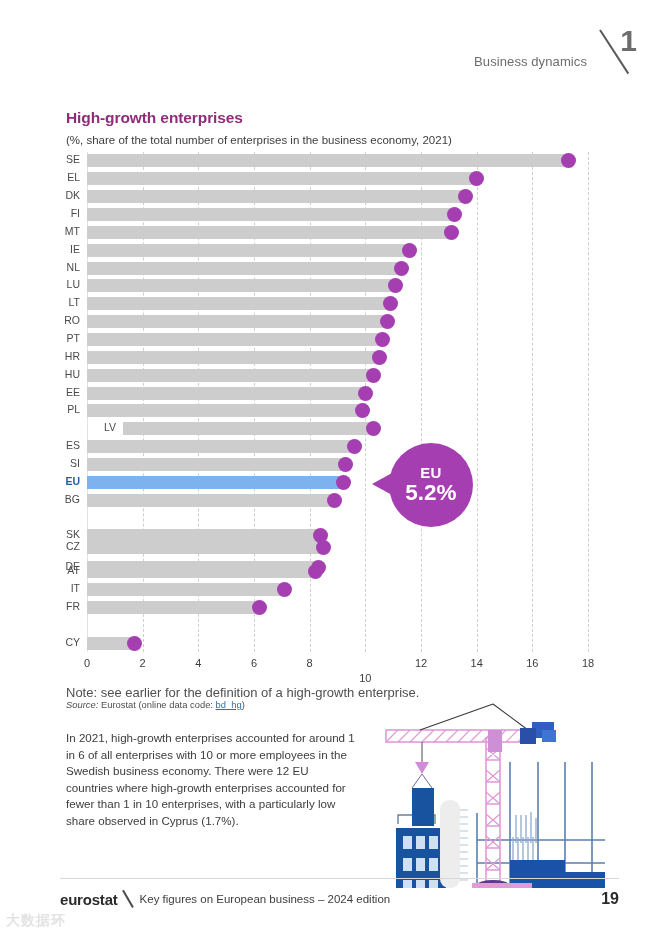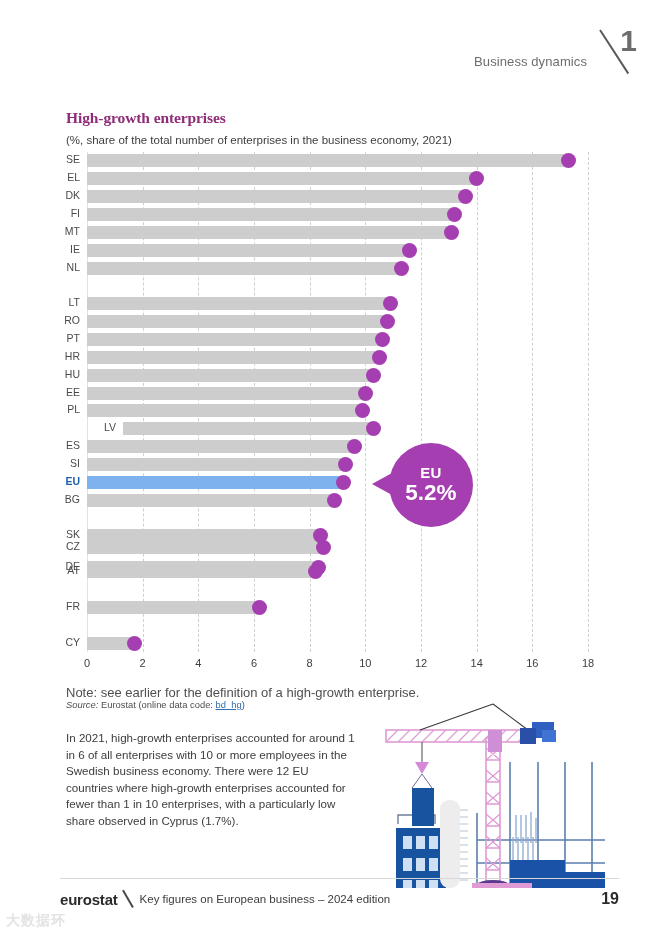--- a/index.html
+++ b/index.html
@@ -15,21 +15,21 @@
 
   
   .header{position:absolute;top:26px;right:26px;height:56px;display:flex;align-items:flex-start;}
   .hdr-title{font-size:13px;color:#6d6d6d;letter-spacing:.1px;margin-top:28px;margin-right:6px;}
   .hdr-mark{position:relative;width:46px;height:52px;}
   .hdr-slash{position:absolute;left:6px;top:4px;width:2.2px;height:52px;background:#5a5a5a;
              transform:rotate(-33deg);transform-origin:top center;}
   .hdr-num{position:absolute;right:2px;top:0px;font-size:30px;font-weight:bold;color:#6d6d6d;line-height:1;}
 
   
-  .chart-title{position:absolute;left:66px;top:109px;font-size:15.5px;font-weight:bold;color:#8f2d78;letter-spacing:-.1px;font-family:Liberation Serif, serif;}
+  .chart-title{position:absolute;left:66px;top:109px;font-size:15.5px;font-weight:bold;color:#8f2d78;letter-spacing:-.1px;}
   .chart-sub{position:absolute;left:66px;top:134px;font-size:11.5px;color:#3d3d3d;}
 
   .chart{position:absolute;left:66px;top:152px;width:534px;height:500px;}
   .plot{position:absolute;left:21px;top:0;right:12px;bottom:0;}
   .gridlines{position:absolute;inset:0;}
   .gl{position:absolute;top:0;bottom:0;width:0;border-left:1px dashed #cfcfcf;}
   .gl.zero{border-left:1px solid #e2e2e2;}
 
   .rows{position:absolute;inset:0;}
   .row{position:absolute;left:0;right:0;height:13px;}
@@ -133,20 +133,25 @@
           <div class="row" style="top: 91.7143px;">
             <div class="rowlabel">IE</div>
             <div class="bar" style="width: 64.4444%;"></div>
             <div class="dot" style="left: 64.4444%;"></div>
           </div>
           <div class="row" style="top: 109.571px;">
             <div class="rowlabel">NL</div>
             <div class="bar" style="width: 62.7778%;"></div>
             <div class="dot" style="left: 62.7778%;"></div>
           </div>
+          <div class="row" style="top: 127.429px;">
+            <div class="rowlabel">LU</div>
+            <div class="bar" style="width: 61.6667%;"></div>
+            <div class="dot" style="left: 61.6667%;"></div>
+          </div>
           <div class="row" style="top: 145.286px;">
             <div class="rowlabel">LT</div>
             <div class="bar" style="width: 60.5556%;"></div>
             <div class="dot" style="left: 60.5556%;"></div>
           </div>
           <div class="row" style="top: 163.143px;">
             <div class="rowlabel">RO</div>
             <div class="bar" style="width: 60%;"></div>
             <div class="dot" style="left: 60%;"></div>
           </div>
@@ -212,40 +217,45 @@
           </div>
           <div class="row" style="top: 409px;">
             <div class="rowlabel">DE</div>
             <div class="bar" style="width: 46.1111%;"></div>
             <div class="dot" style="left: 46.1111%;"></div>
           </div>
           <div class="row" style="top: 413.143px;">
             <div class="rowlabel">AT</div>
             <div class="bar" style="width: 45.5556%;"></div>
             <div class="dot" style="left: 45.5556%;"></div>
+          </div>
+          <div class="row" style="top: 431px;">
+            <div class="rowlabel">IT</div>
+            <div class="bar" style="width: 39.4444%;"></div>
+            <div class="dot" style="left: 39.4444%;"></div>
           </div>
           <div class="row" style="top: 448.857px;">
             <div class="rowlabel">FR</div>
             <div class="bar" style="width: 34.4444%;"></div>
             <div class="dot" style="left: 34.4444%;"></div>
           </div>
           <div class="row" style="top: 484.571px;">
             <div class="rowlabel">CY</div>
             <div class="bar" style="width: 9.44444%;"></div>
             <div class="dot" style="left: 9.44444%;"></div>
           </div>
         </div>
     </div>
     <div class="xaxis" id="xaxis">
         <div class="xtick" style="left: 0%;">0</div>
         <div class="xtick" style="left: 11.1111%;">2</div>
         <div class="xtick" style="left: 22.2222%;">4</div>
         <div class="xtick" style="left: 33.3333%;">6</div>
         <div class="xtick" style="left: 44.4444%;">8</div>
-        <div class="xtick" style="left: 55.5556%;">10</div>
+        <div class="xtick" style="left: 55.5556%; margin-top: 15px;">10</div>
         <div class="xtick" style="left: 66.6667%;">12</div>
         <div class="xtick" style="left: 77.7778%;">14</div>
         <div class="xtick" style="left: 88.8889%;">16</div>
         <div class="xtick" style="left: 100%;">18</div>
       </div>
   </div>
 
   <div class="callout">
     <div class="callout-tail"></div>
     <div class="callout-circle">

